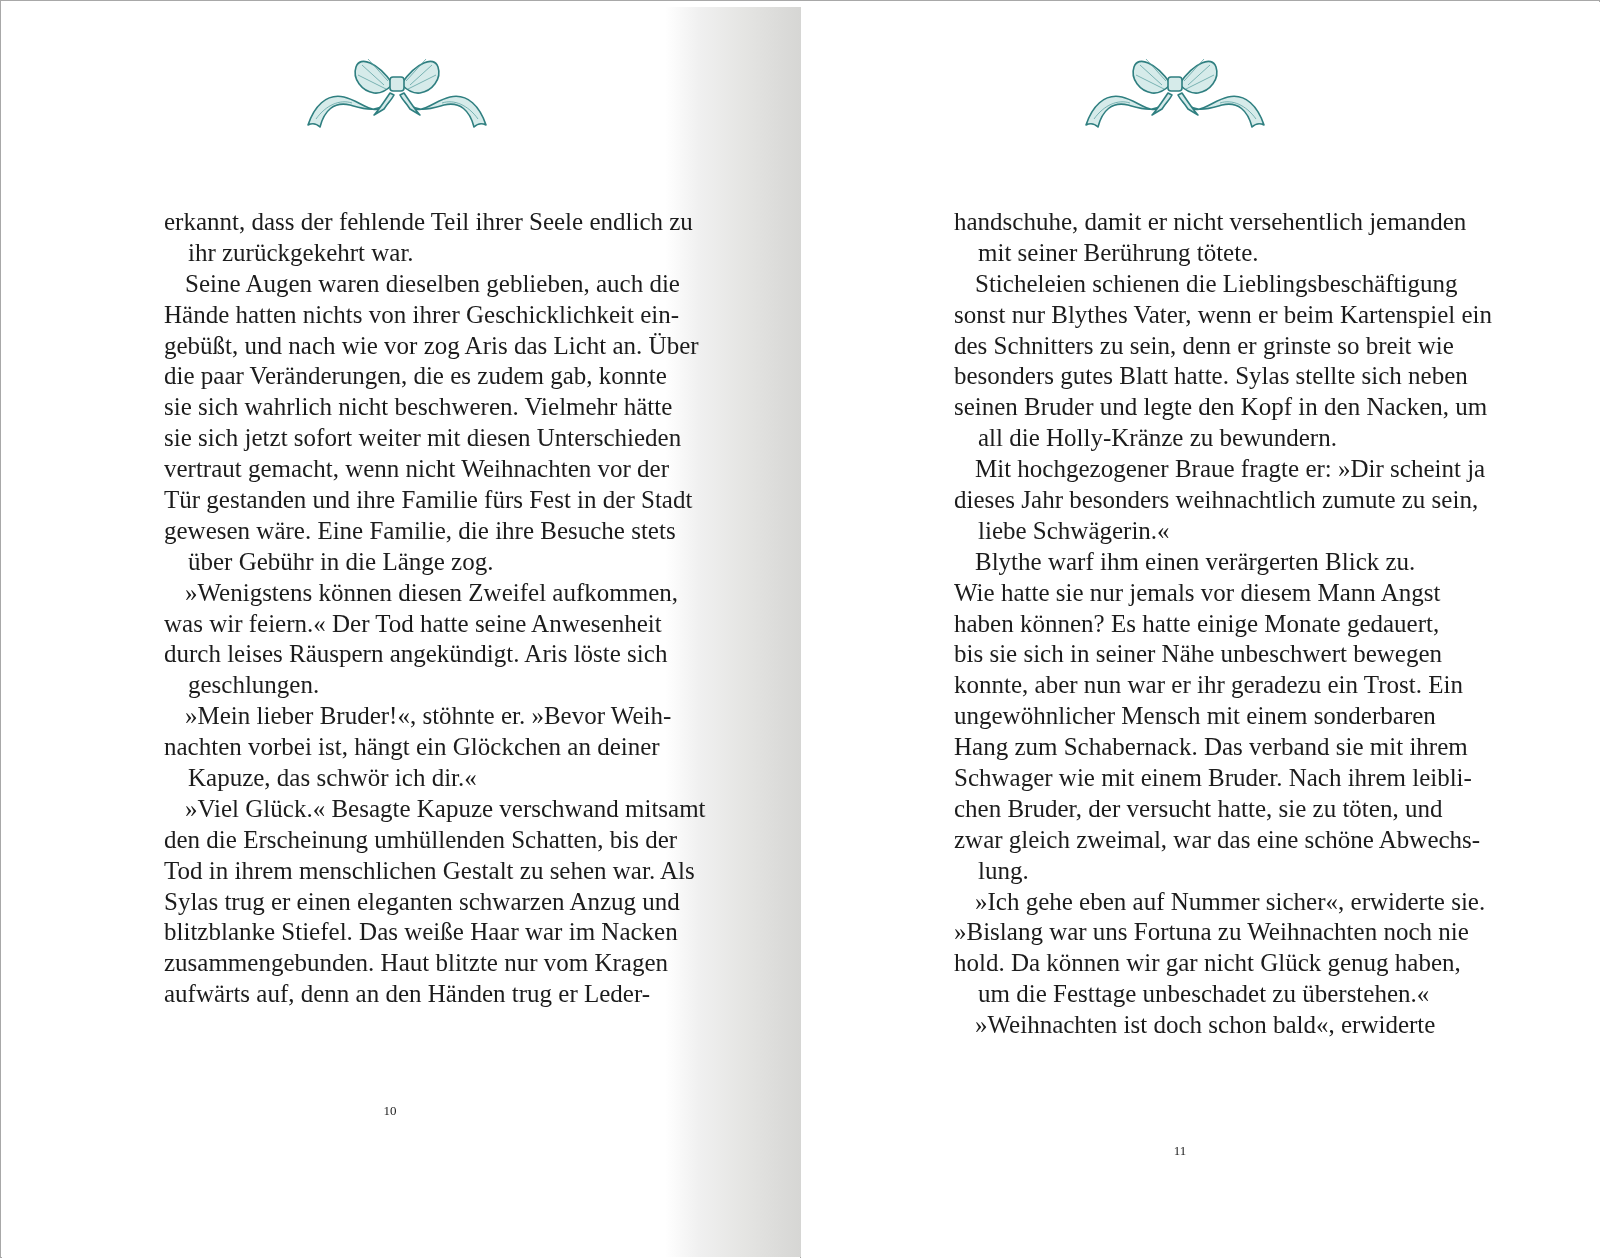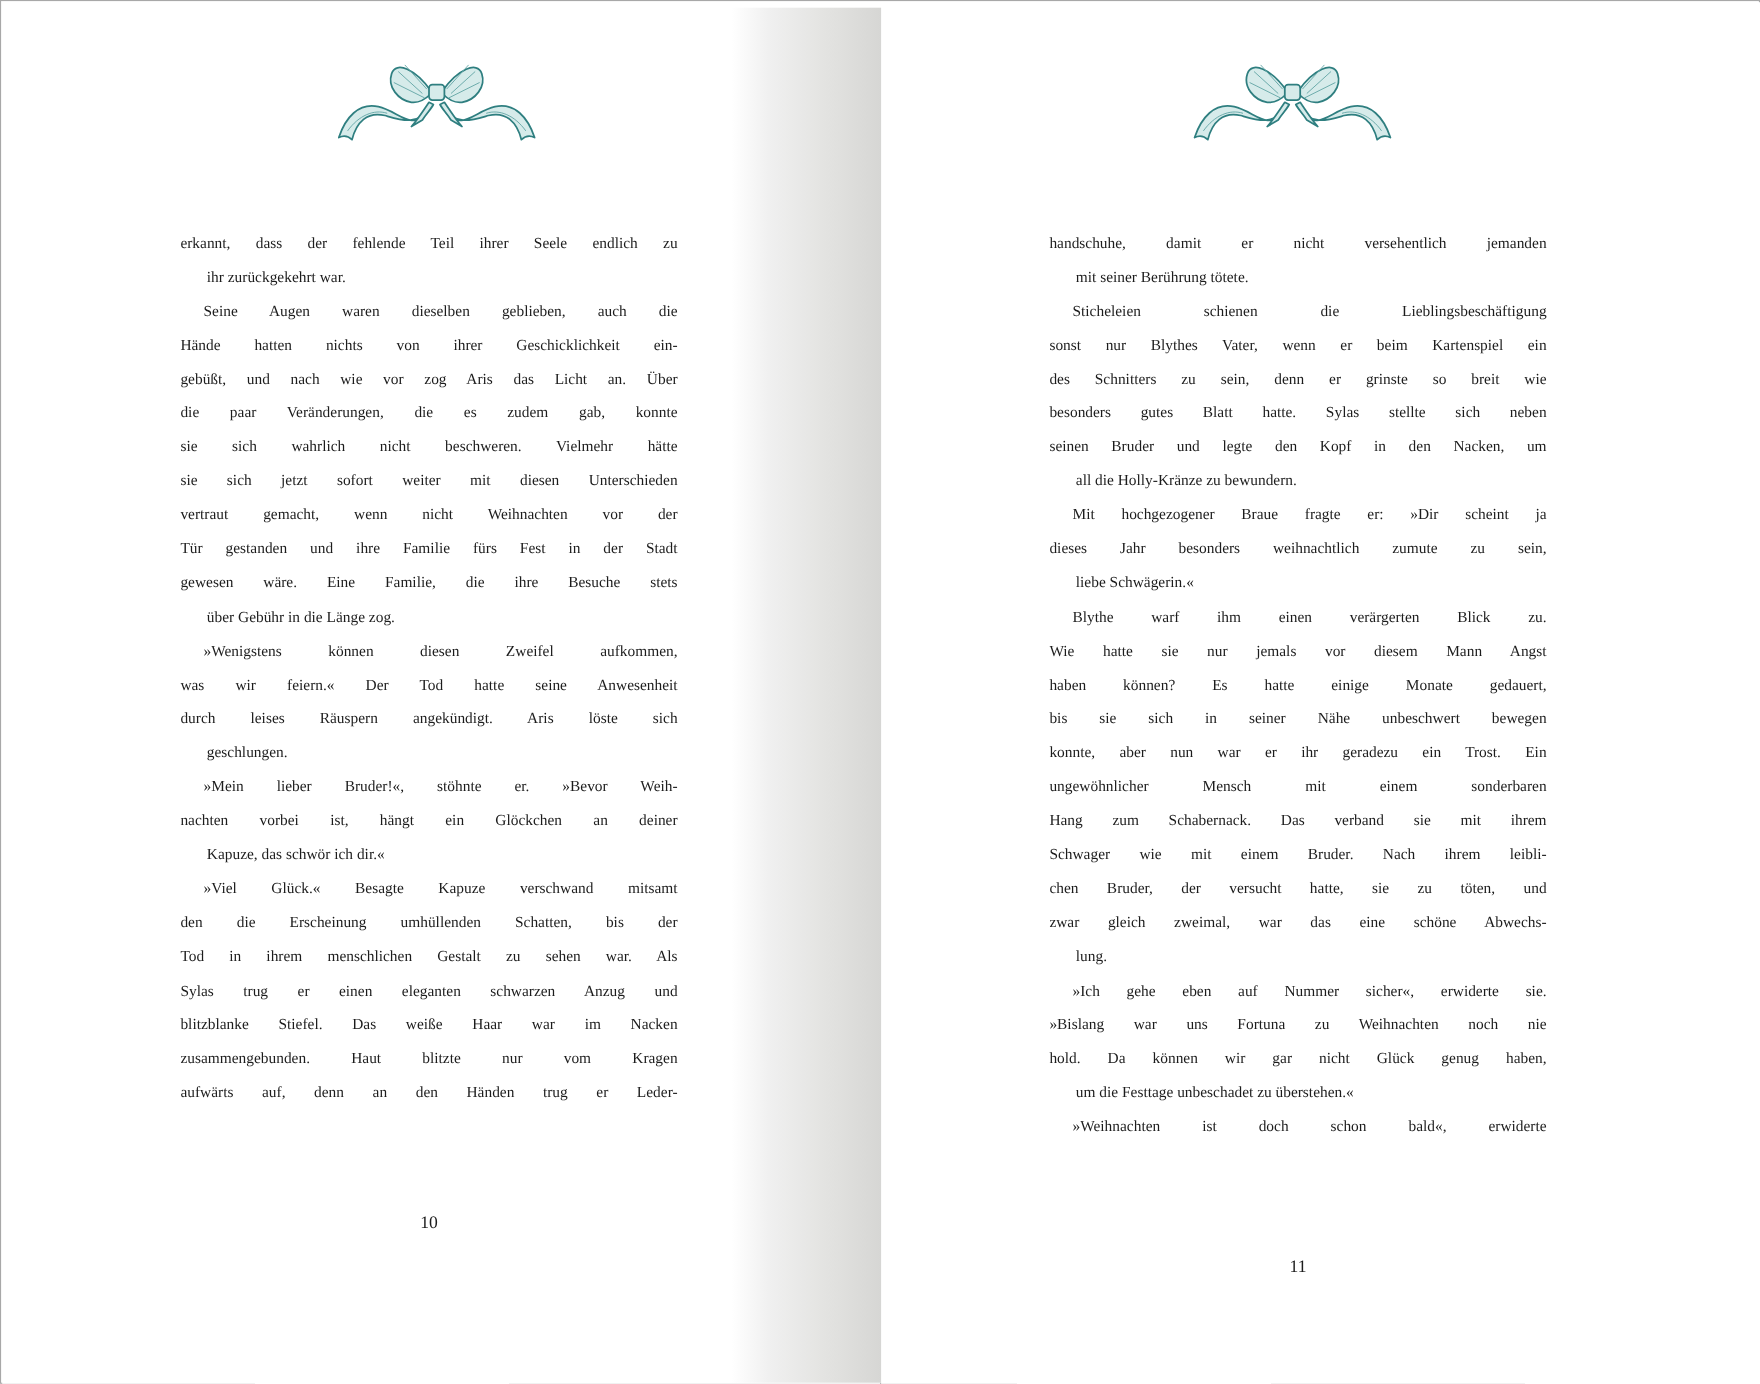--- a/index.html
+++ b/index.html
@@ -21,34 +21,34 @@
   .gutter {
     position: absolute; top: 6px; left: 664px; width: 136px; height: 1250px;
     background: linear-gradient(to right, rgba(255,255,255,0) 0%, #f0f0f0 25%, #e4e4e2 60%, #d6d6d4 100%);
   }
   .ornament {
     position: absolute; top: 48px; width: 186px; height: 80px;
   }
   .ornament svg { width: 100%; height: 100%; display: block; }
   .text-block {
     position: absolute; top: 206px; width: 452px;
-    font-size: 14px; line-height: 30.9px;
+    font-size: 25px; line-height: 30.9px;
     text-align: justify;
   }
   .left-text { left: 163px; }
   .right-text { left: 953px; }
   .line {
     display: block; height: 30.9px; white-space: nowrap;
     text-align: justify; text-align-last: justify;
   }
   .line.last { text-align-last: left; margin-left: 24px; }
   .line.indent { padding-left: 21px; }
   .page-number {
     position: absolute; top: 1102px; width: 452px; text-align: center;
-    font-size: 16px;
+    font-size: 13px;
   }
   .left-num { left: 163px; }
   .right-num { left: 953px; margin-top: 40px; }
 </style>
 </head>
 <body>
 
 <div class="frame">
 
   <div class="page page-left"></div>

